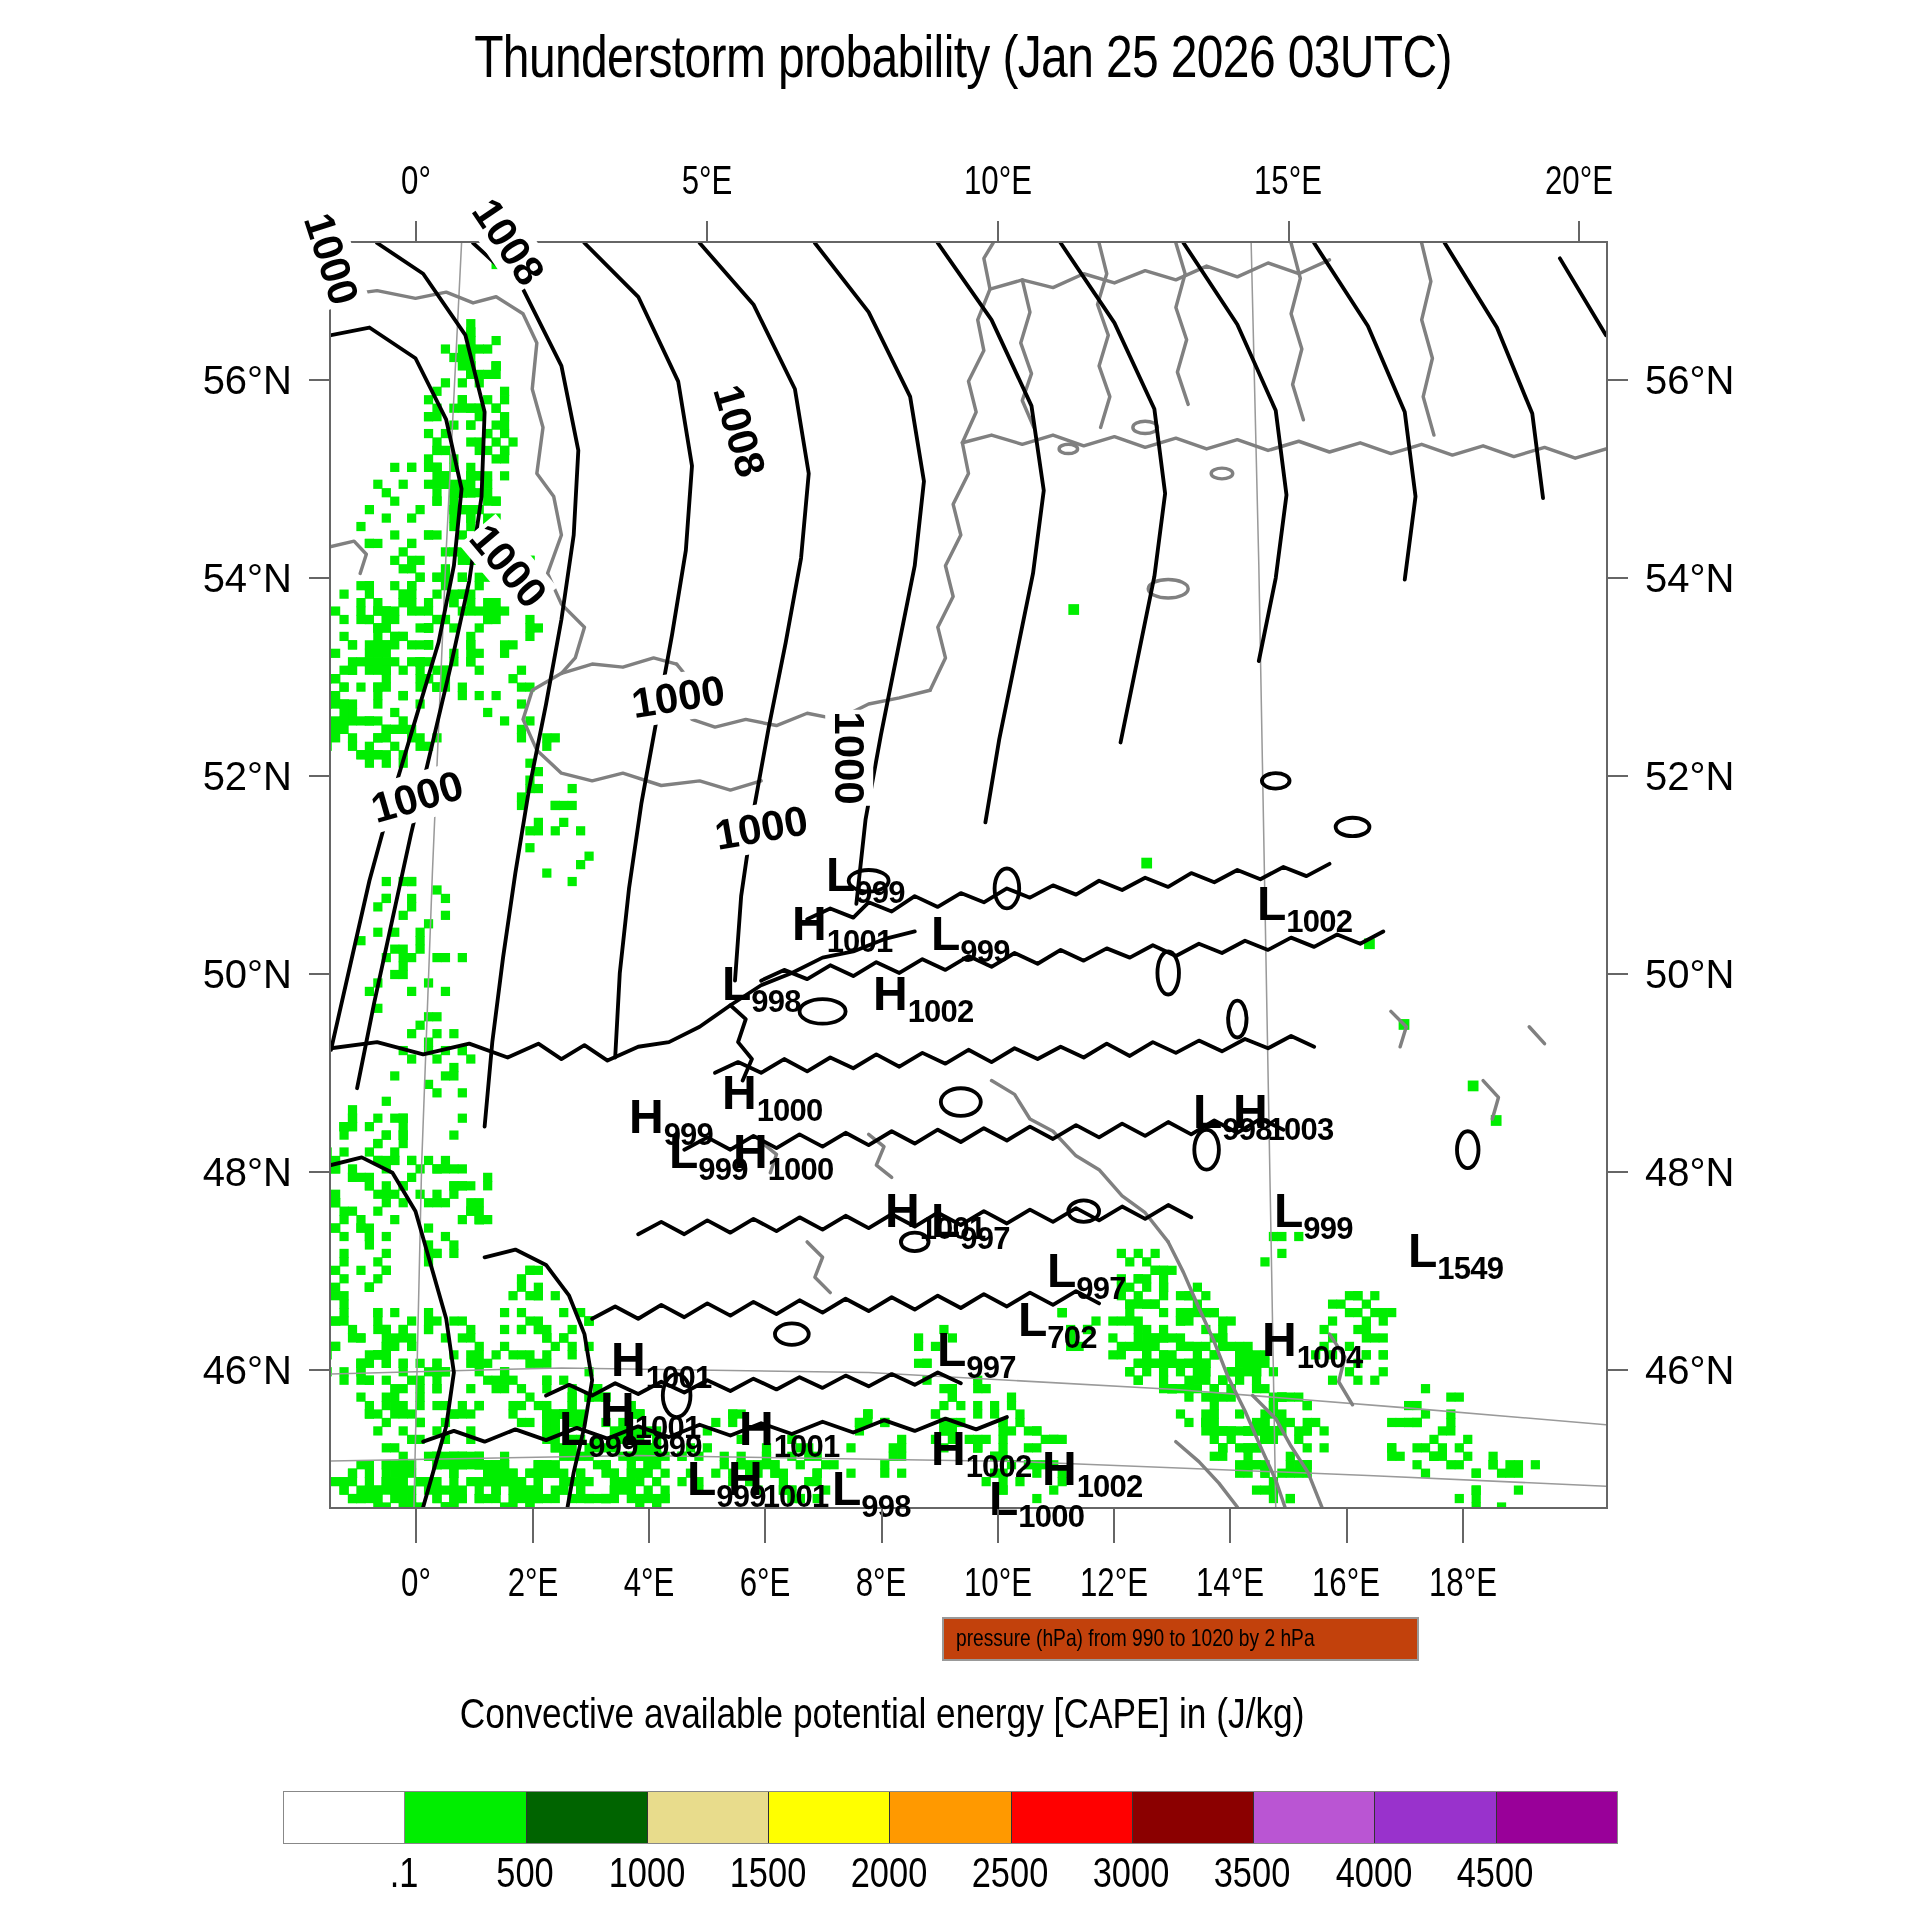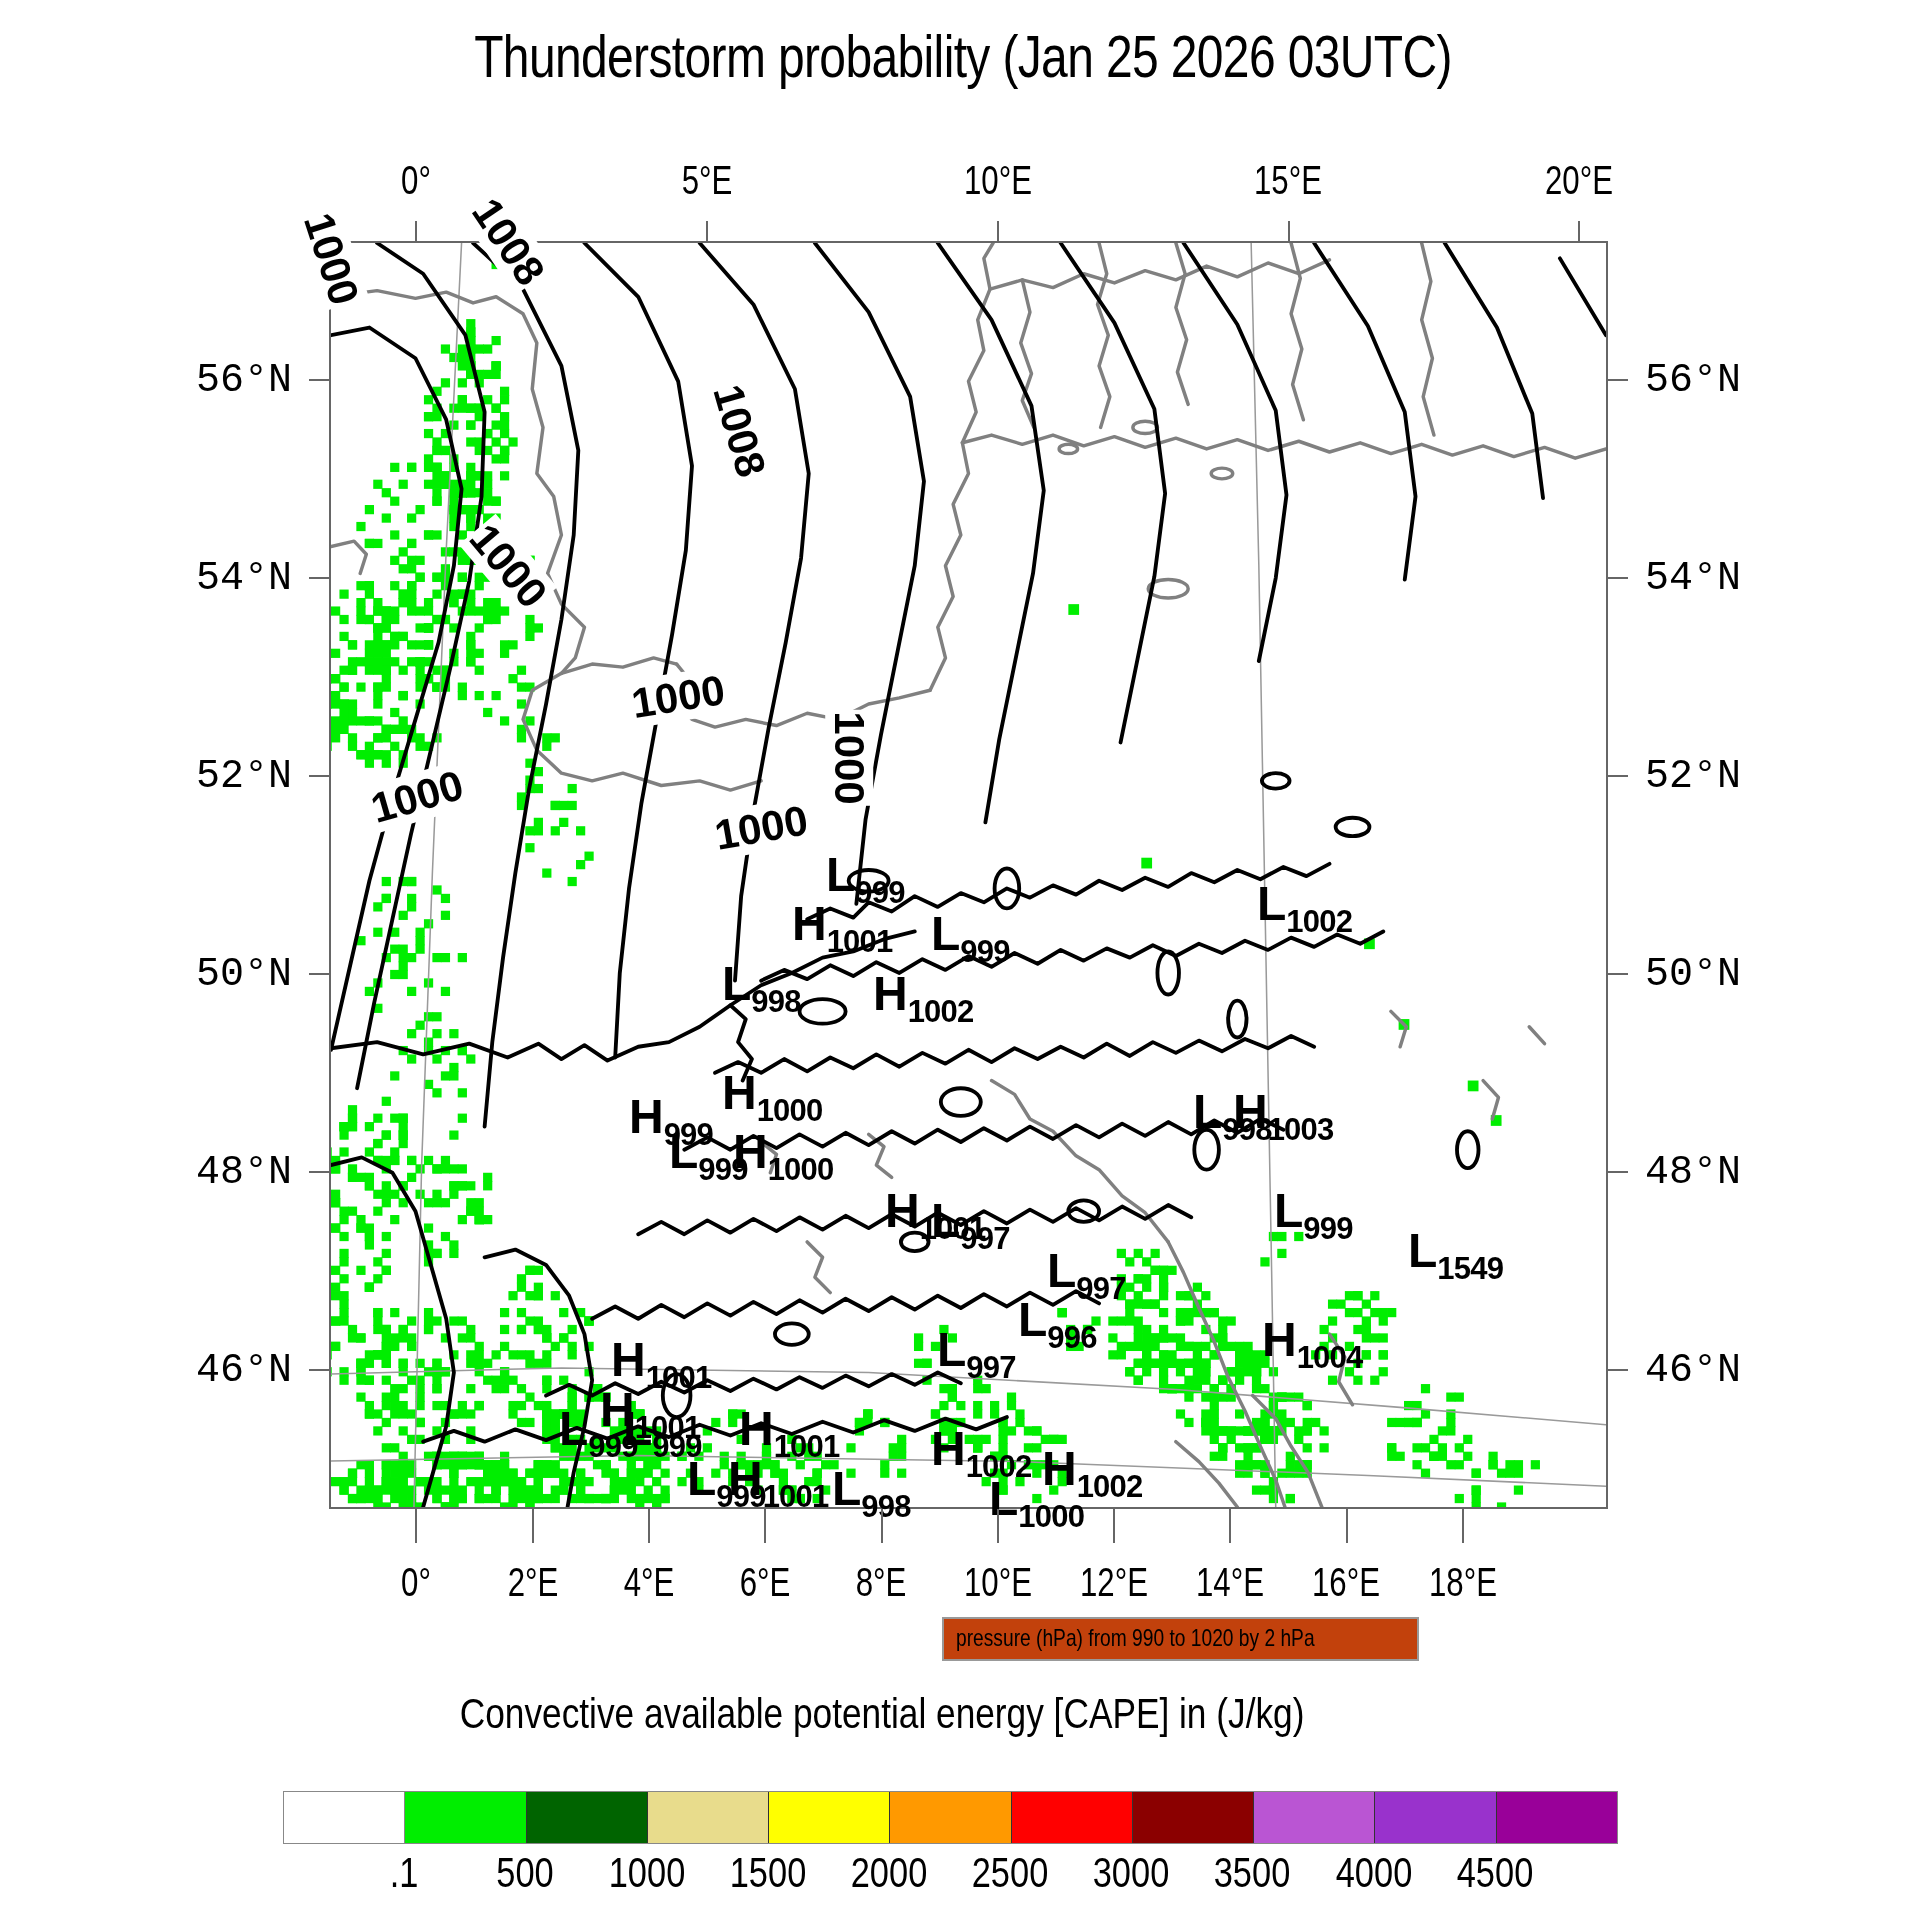--- a/index.html
+++ b/index.html
@@ -17,21 +17,21 @@
   #mapframe{position:absolute;inset:0;border:2.3px solid #666;box-sizing:border-box;
             background:#fff;overflow:hidden;}
   #mapsvg{position:absolute;left:0;top:0;width:100%;height:100%;}
 
   
   .tick{position:absolute;background:#666;}
   .tick.v{width:2.3px;height:20px;}
   .tick.h{height:2.3px;width:20px;}
 
   
-  .axlab{position:absolute;font-family:Liberation Mono, monospace;
+  .axlab{position:absolute;font-family:Liberation Sans, sans-serif;
          font-size:40px;white-space:nowrap;}
   .axlab.narrow{font-family:"Liberation Sans Narrow","Liberation Sans",sans-serif;
          transform:scaleX(.78);}
 
   
   #preslegend{position:absolute;left:942px;top:1617px;
       border:2.3px solid #999;background:#c2410c;padding:4.6px 12.3px 7.7px 12.3px;
       font-family:"Liberation Sans Narrow","Liberation Sans",sans-serif;
       font-size:24px;white-space:nowrap;}
   #preslegend span{display:inline-block;transform:scaleX(.80);transform-origin:0 50%;}
@@ -1976,21 +1976,21 @@
       <div class="hl" style="left: 393px; top: 828px;"><span class="ltr">H</span><span class="sub">1000</span></div>
       <div class="hl" style="left: 864px; top: 847px;"><span class="ltr">L</span><span class="sub">998</span></div>
       <div class="hl" style="left: 904px; top: 847px;"><span class="ltr">H</span><span class="sub">1003</span></div>
       <div class="hl" style="left: 340px; top: 887px;"><span class="ltr">L</span><span class="sub">999</span></div>
       <div class="hl" style="left: 404px; top: 887px;"><span class="ltr">H</span><span class="sub">1000</span></div>
       <div class="hl" style="left: 602px; top: 956px;"><span class="ltr">L</span><span class="sub">997</span></div>
       <div class="hl" style="left: 556px; top: 946px;"><span class="ltr">H</span><span class="sub">1001</span></div>
       <div class="hl" style="left: 945px; top: 946px;"><span class="ltr">L</span><span class="sub">999</span></div>
       <div class="hl" style="left: 1079px; top: 986px;"><span class="ltr">L</span><span class="sub">1549</span></div>
       <div class="hl" style="left: 718px; top: 1006px;"><span class="ltr">L</span><span class="sub">997</span></div>
-      <div class="hl" style="left: 689px; top: 1055px;"><span class="ltr">L</span><span class="sub">996</span></div>
+      <div class="hl" style="left: 689px; top: 1055px;"><span class="ltr">L</span><span class="sub">702</span></div>
       <div class="hl" style="left: 608px; top: 1085px;"><span class="ltr">L</span><span class="sub">997</span></div>
       <div class="hl" style="left: 933px; top: 1075px;"><span class="ltr">H</span><span class="sub">1004</span></div>
       <div class="hl" style="left: 282px; top: 1095px;"><span class="ltr">H</span><span class="sub">1001</span></div>
       <div class="hl" style="left: 271px; top: 1145px;"><span class="ltr">H</span><span class="sub">1001</span></div>
       <div class="hl" style="left: 230px; top: 1164px;"><span class="ltr">L</span><span class="sub">999</span></div>
       <div class="hl" style="left: 294px; top: 1164px;"><span class="ltr">L</span><span class="sub">999</span></div>
       <div class="hl" style="left: 410px; top: 1164px;"><span class="ltr">H</span><span class="sub">1001</span></div>
       <div class="hl" style="left: 602px; top: 1184px;"><span class="ltr">H</span><span class="sub">1002</span></div>
       <div class="hl" style="left: 713px; top: 1204px;"><span class="ltr">H</span><span class="sub">1002</span></div>
       <div class="hl" style="left: 358px; top: 1214px;"><span class="ltr">L</span><span class="sub">999</span></div>

